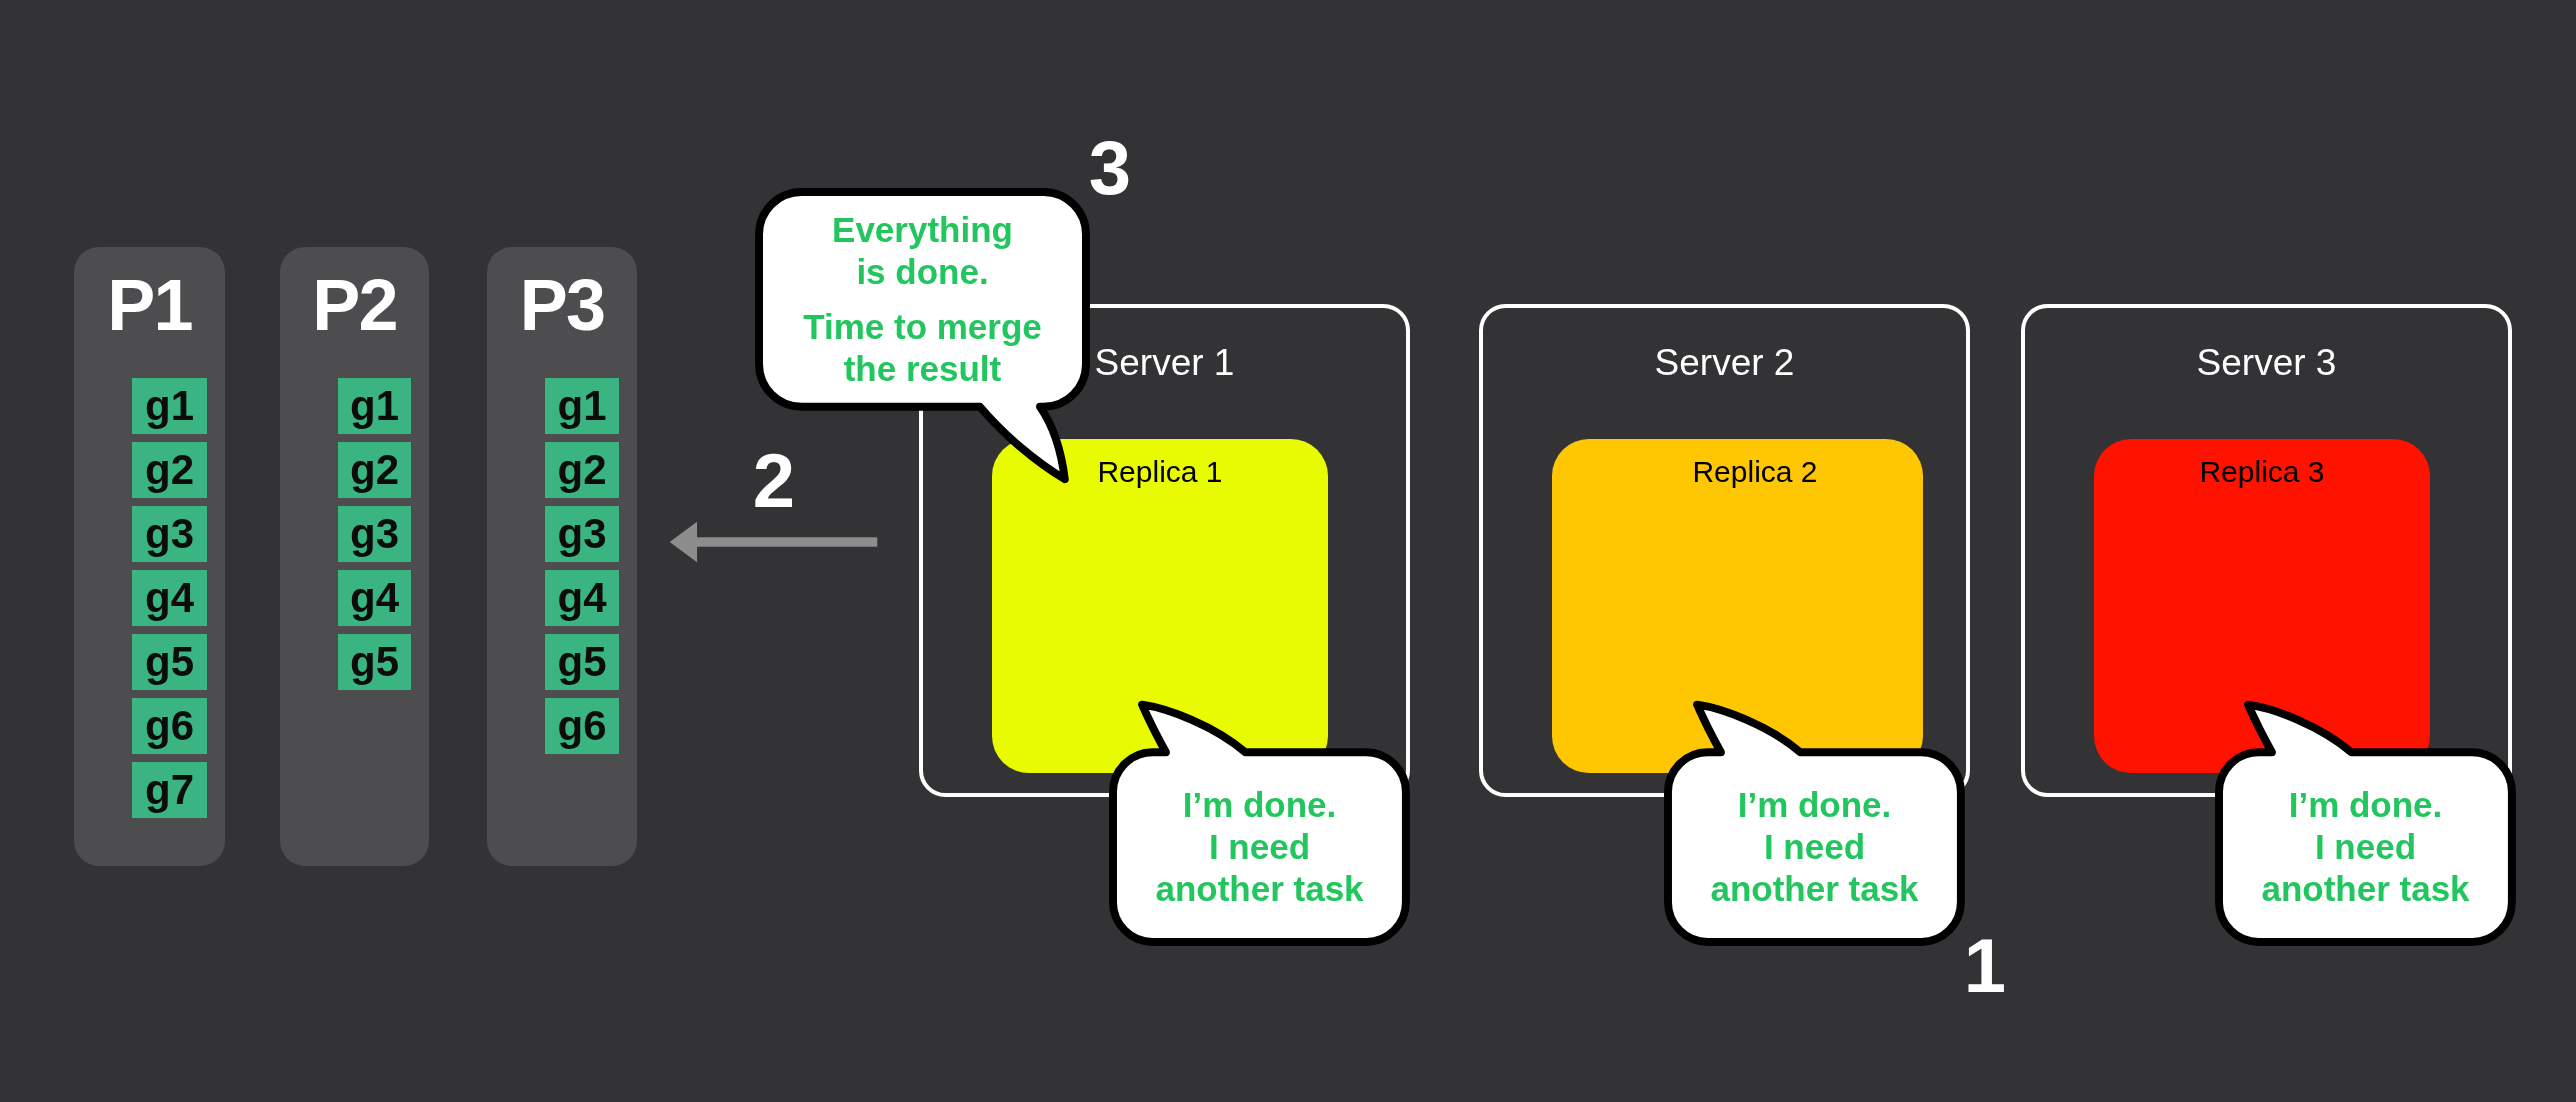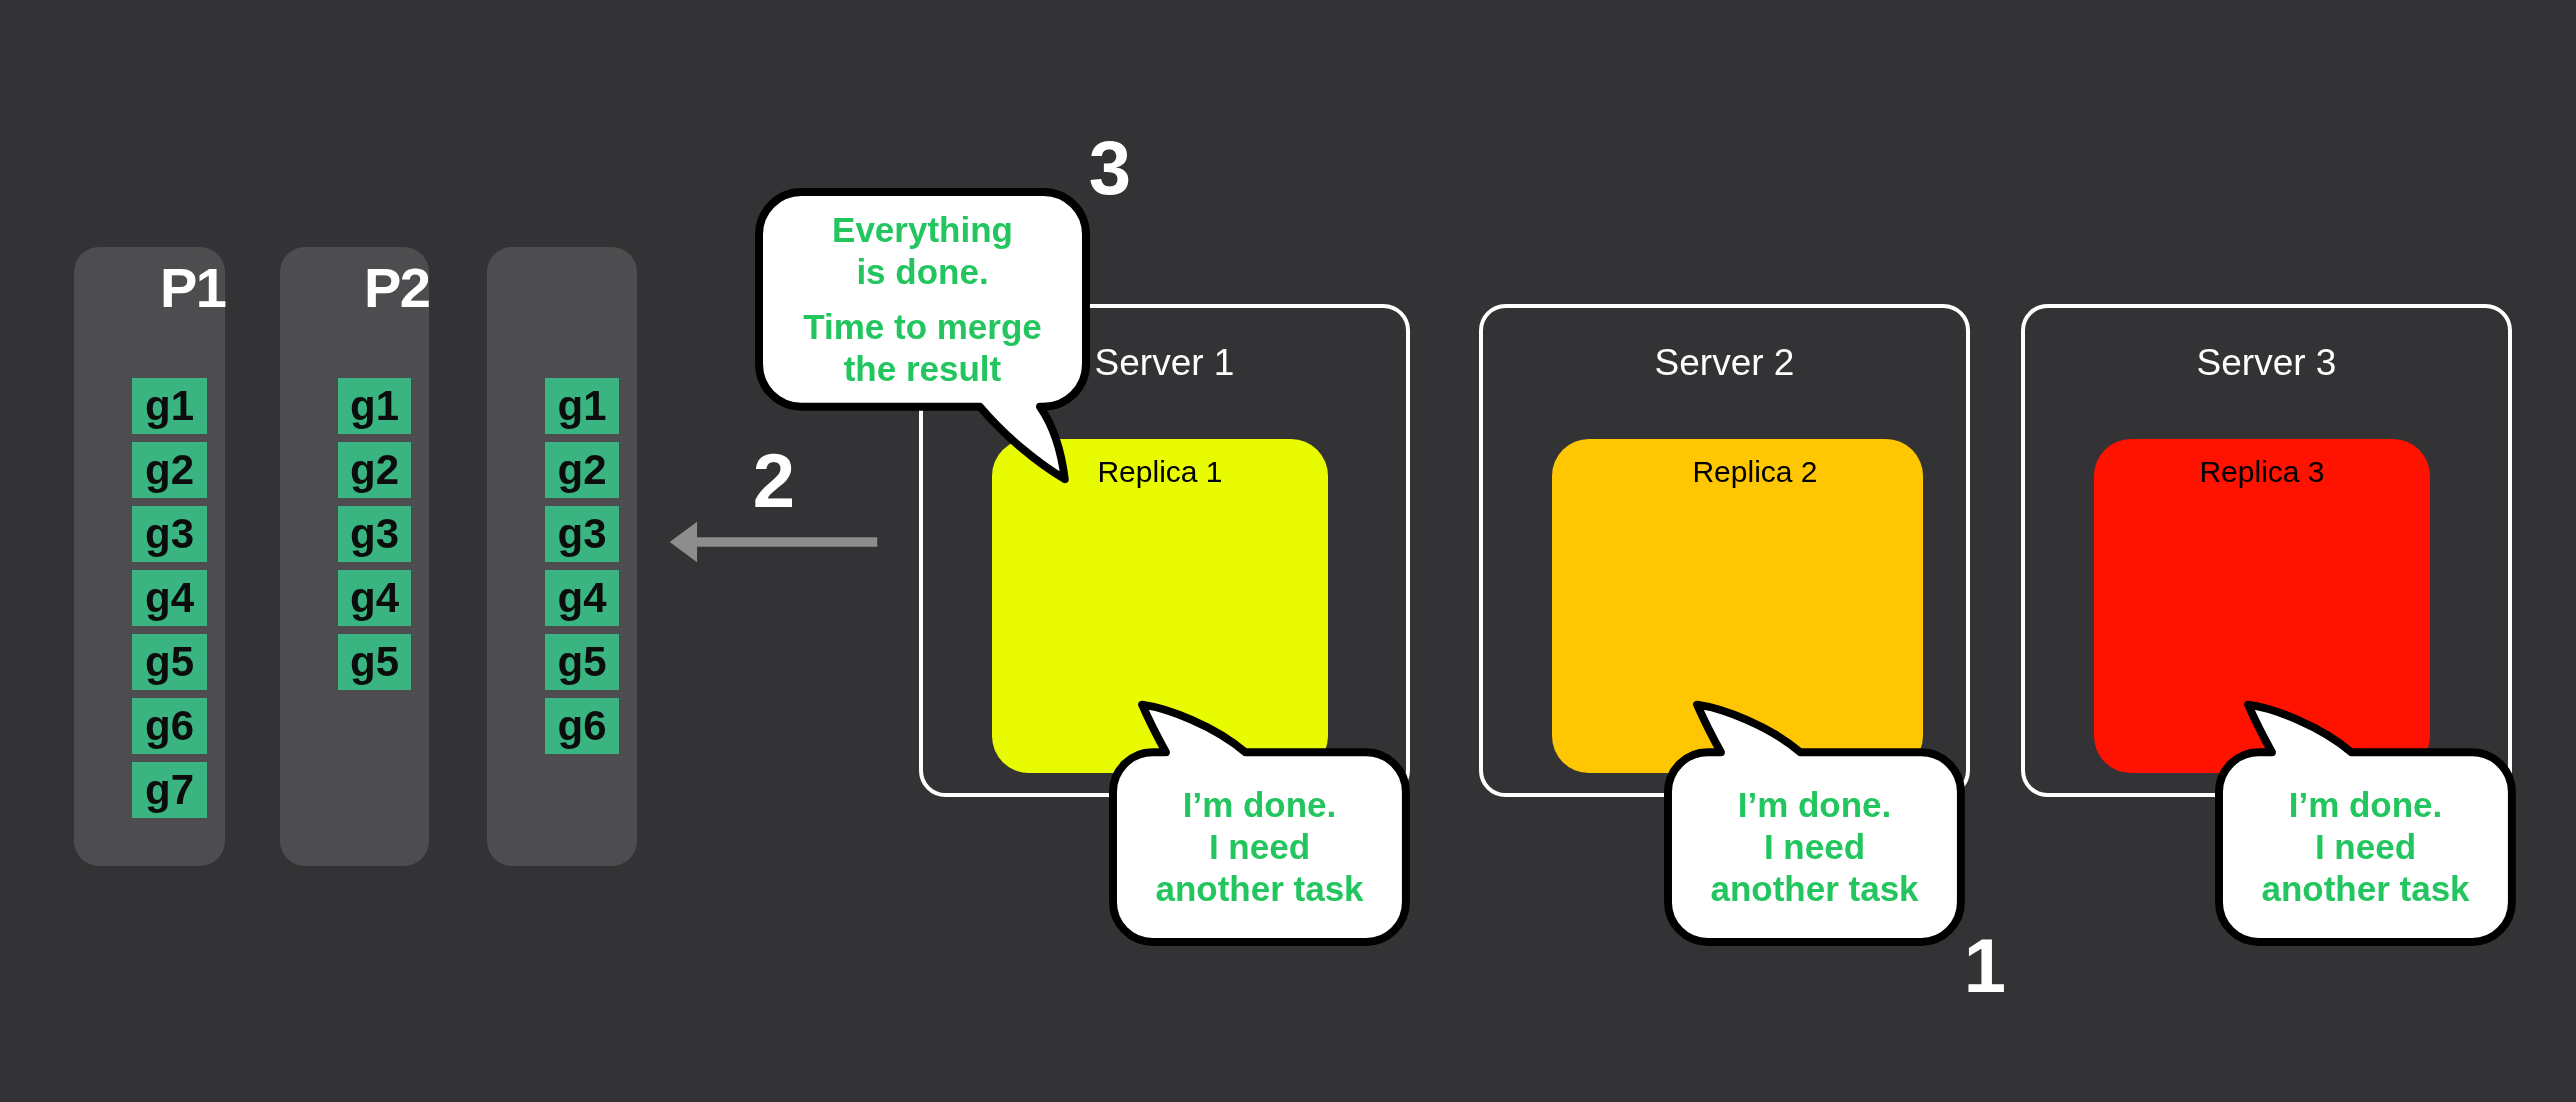--- a/index.html
+++ b/index.html
@@ -10,22 +10,22 @@
     overflow:hidden;
     font-family:"Liberation Sans", sans-serif;
   }
 
   
   .partition{
     position:absolute;top:247px;height:619px;
     background:#4d4d4f;border-radius:25px;
   }
   .partition-title{
-    margin-top:12px;text-align:right;
-    font-size:56px;font-weight:bold;color:#ffffff;letter-spacing:-1.8px;
+    margin-top:21px;text-align:center;
+    font-size:72px;font-weight:bold;color:#ffffff;letter-spacing:-1.8px;
     line-height:1.05;
   }
   .chips{
     position:absolute;top:131px;left:17.7px;right:17.7px;
     display:flex;flex-direction:column;gap:8px;padding-left:40px;
   }
   .chip{
     height:56px;background:#3ab581;
     display:flex;align-items:center;justify-content:center;
     font-size:42px;font-weight:bold;color:#0c0c0c;
@@ -95,20 +95,21 @@
     <div class="chips">
         <div class="chip">g1</div>
         <div class="chip">g2</div>
         <div class="chip">g3</div>
         <div class="chip">g4</div>
         <div class="chip">g5</div>
       </div>
   </div>
 
   <div class="partition" style="left:487px;width:150px">
+    <div class="partition-title">P3</div>
     <div class="chips">
         <div class="chip">g1</div>
         <div class="chip">g2</div>
         <div class="chip">g3</div>
         <div class="chip">g4</div>
         <div class="chip">g5</div>
         <div class="chip">g6</div>
       </div>
   </div>
 

